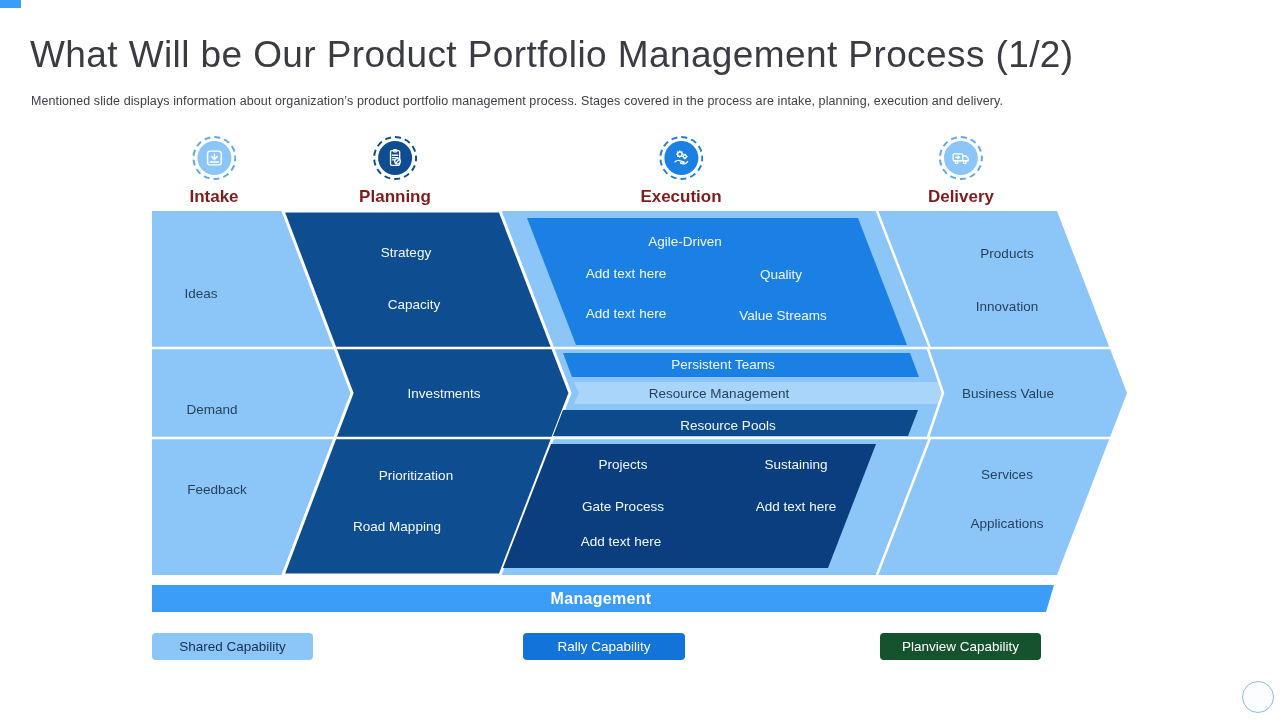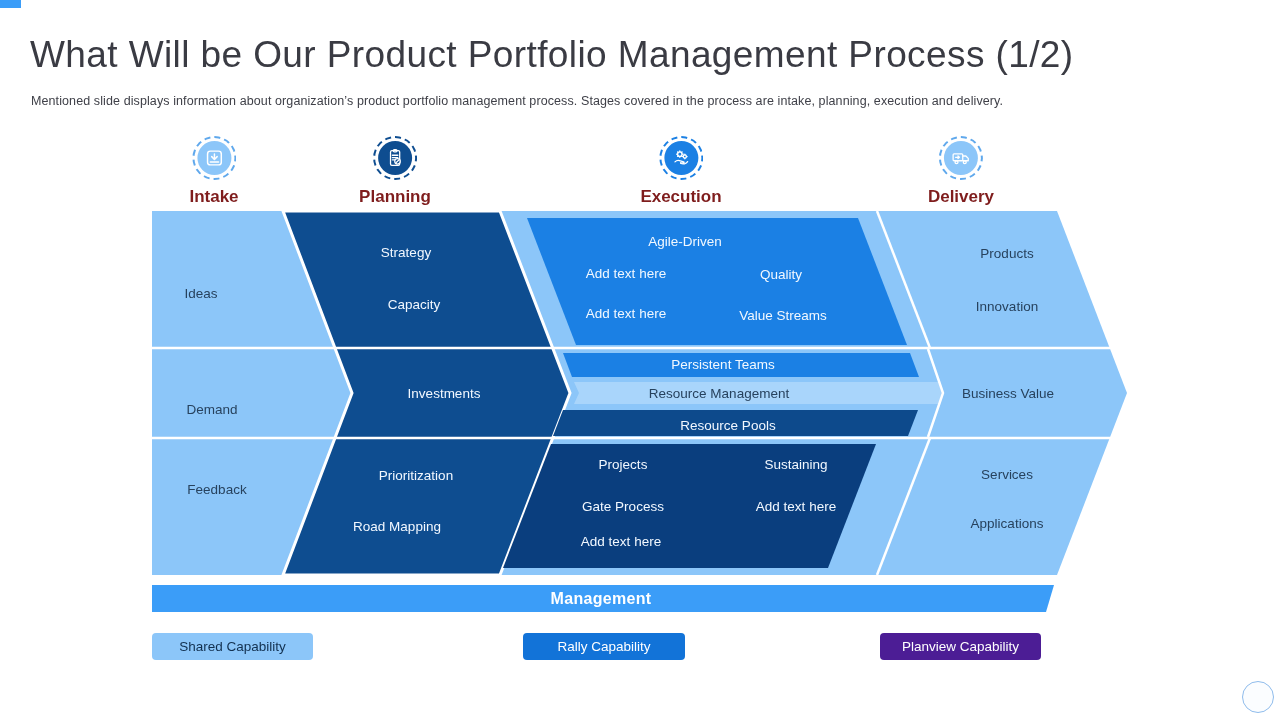--- a/index.html
+++ b/index.html
@@ -29,21 +29,21 @@
     position:absolute;left:152px;top:585px;width:898px;height:27px;
     display:flex;align-items:center;justify-content:center;
     font-size:16px;font-weight:700;color:#ffffff;letter-spacing:0.3px;
   }
   .pill{
     position:absolute;top:633px;height:27px;border-radius:4px;
     display:flex;align-items:center;justify-content:center;font-size:13.5px;
   }
   .pill-shared{left:152px;width:161px;background:#8CC6F9;color:#12304F;}
   .pill-rally{left:523px;width:162px;background:#1273D8;color:#ffffff;}
-  .pill-planview{left:880px;width:161px;background:#4c1d95;color:#ffffff;}
+  .pill-planview{left:880px;width:161px;background:#14532d;color:#ffffff;}
   .decor-circle{
     position:absolute;left:1242px;top:681px;width:32px;height:32px;border-radius:50%;
     border:1.5px solid #8FBCEC;background:#FBFDFF;box-sizing:border-box;
   }
 </style>
 </head>
 <body>
 
 <div class="slide">
 

